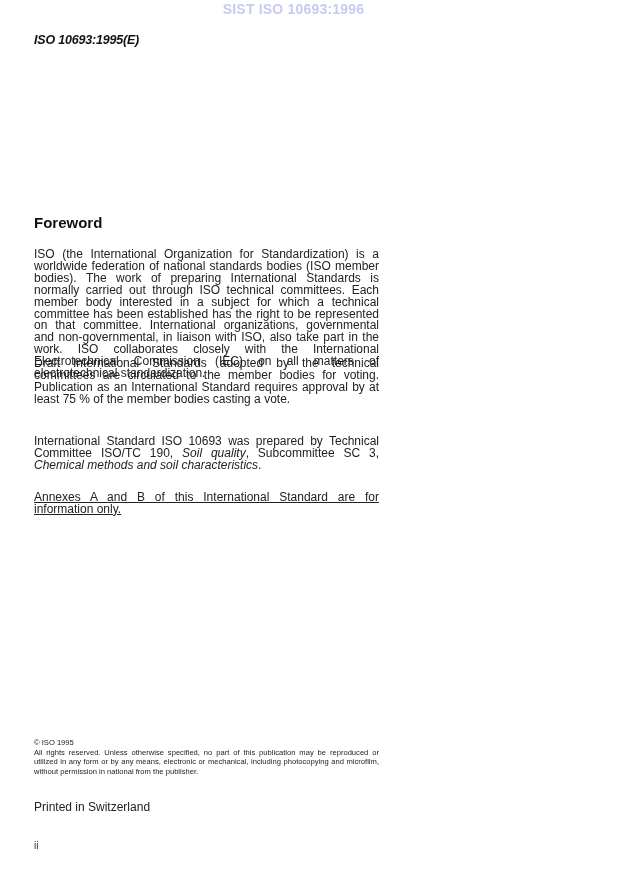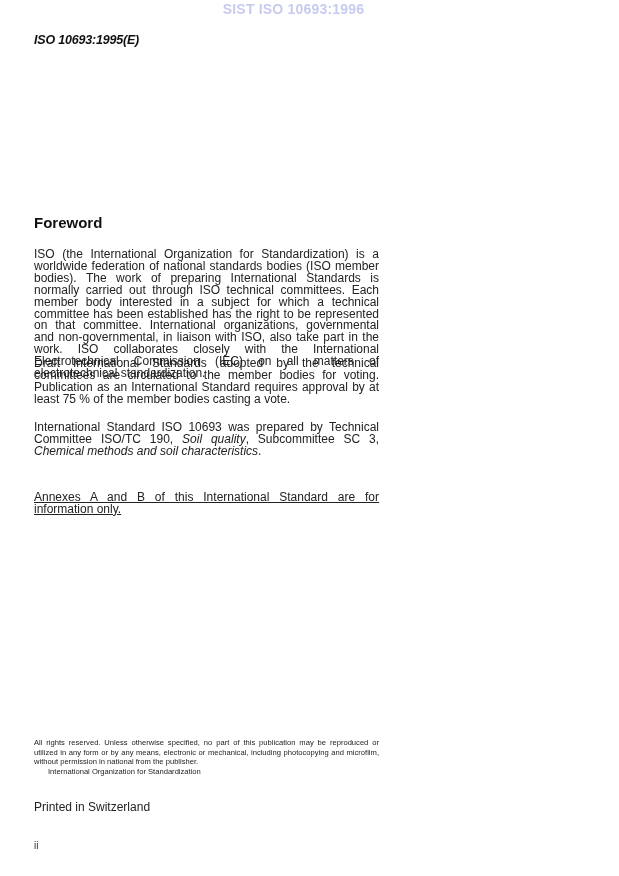--- a/index.html
+++ b/index.html
@@ -51,21 +51,21 @@
       left: 34px;
       width: 345px;
       font-size: 12px;
       line-height: 11.9px;
       text-align: justify;
       color: #222;
       margin: 0;
     }
     .p1 { top: 249px; }
     .p2 { top: 358px; }
-    .p3 { top: 422px; }
+    .p3 { top: 436px; }
     .p4 { top: 492px; text-decoration: underline; }
     .body-text i { font-style: italic; }
     .copyright {
       position: absolute;
       left: 34px;
       top: 738px;
       width: 345px;
       font-size: 7.6px;
       line-height: 9.6px;
       color: #222;
@@ -101,19 +101,19 @@
 
 <p class="body-text p2">Draft International Standards adopted by the technical committees are circulated to the member bodies for voting. Publication as an International Standard requires approval by at least 75 % of the member bodies casting a vote.</p>
 
 <p class="body-text p3">
   <span>International Standard ISO 10693 was prepared by Technical Committee ISO/TC 190, </span><i>Soil quality</i><span>, Subcommittee SC 3, </span><i>Chemical methods and soil characteristics</i><span>.</span>
 </p>
 
 <p class="body-text p4">Annexes A and B of this International Standard are for information only.</p>
 
 <div class="copyright">
+  <span class="line">©  ISO  1995</span>
   <span class="line justify">All rights reserved. Unless otherwise specified, no part of this publication may be reproduced or utilized in any form or by any means, electronic or mechanical, including photocopying and microfilm, without permission in national from the publisher.</span>
-  <span class="line indent">International Organization for Standardization</span>
 </div>
 
 <div class="printed">Printed in Switzerland</div>
 
 <div class="page-num">ii</div>
 
 </body></html>

